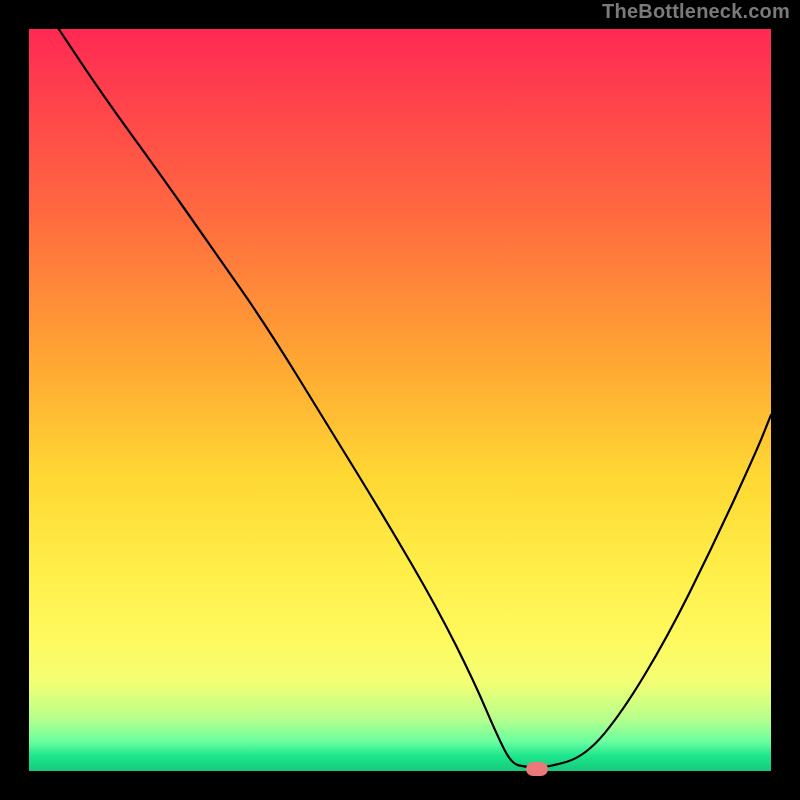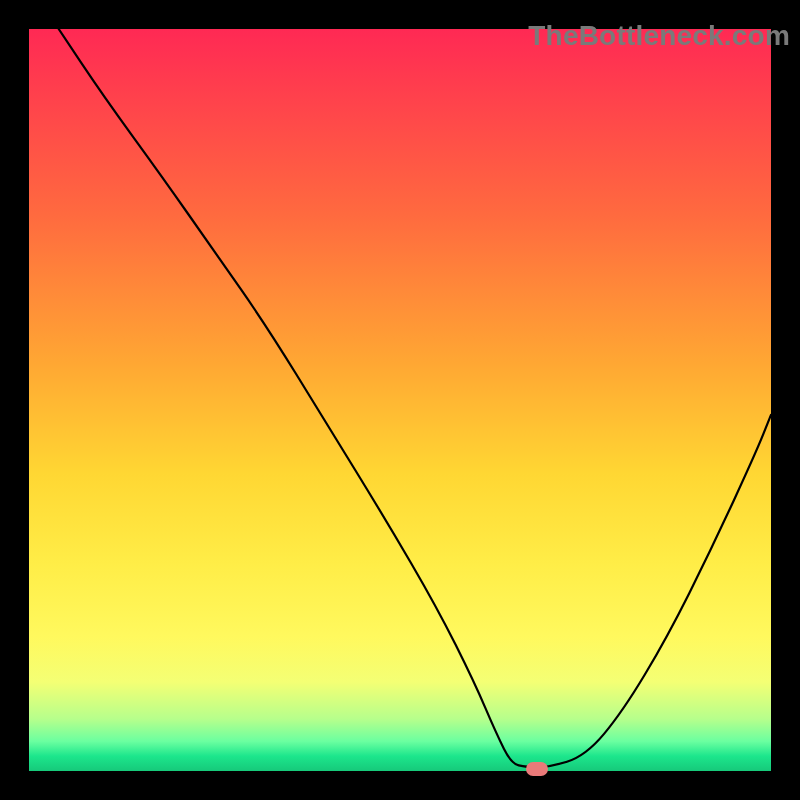--- a/index.html
+++ b/index.html
@@ -50,24 +50,24 @@
   .marker {
     position: absolute;
     width: 22px;
     height: 14px;
     border-radius: 7px;
     background: #e97a79;
     transform: translate(-50%, -50%);
   }
   .watermark {
     position: absolute;
-    top: 20px;
+    top: 0;
     right: 10px;
     font-family: Arial, Helvetica, sans-serif;
-    font-size: 28px;
+    font-size: 20px;
     font-weight: 600;
     color: #7a7a7a;
     letter-spacing: 0.2px;
   }
 </style>
 </head>
 <body>
 
 <div class="stage">
 

